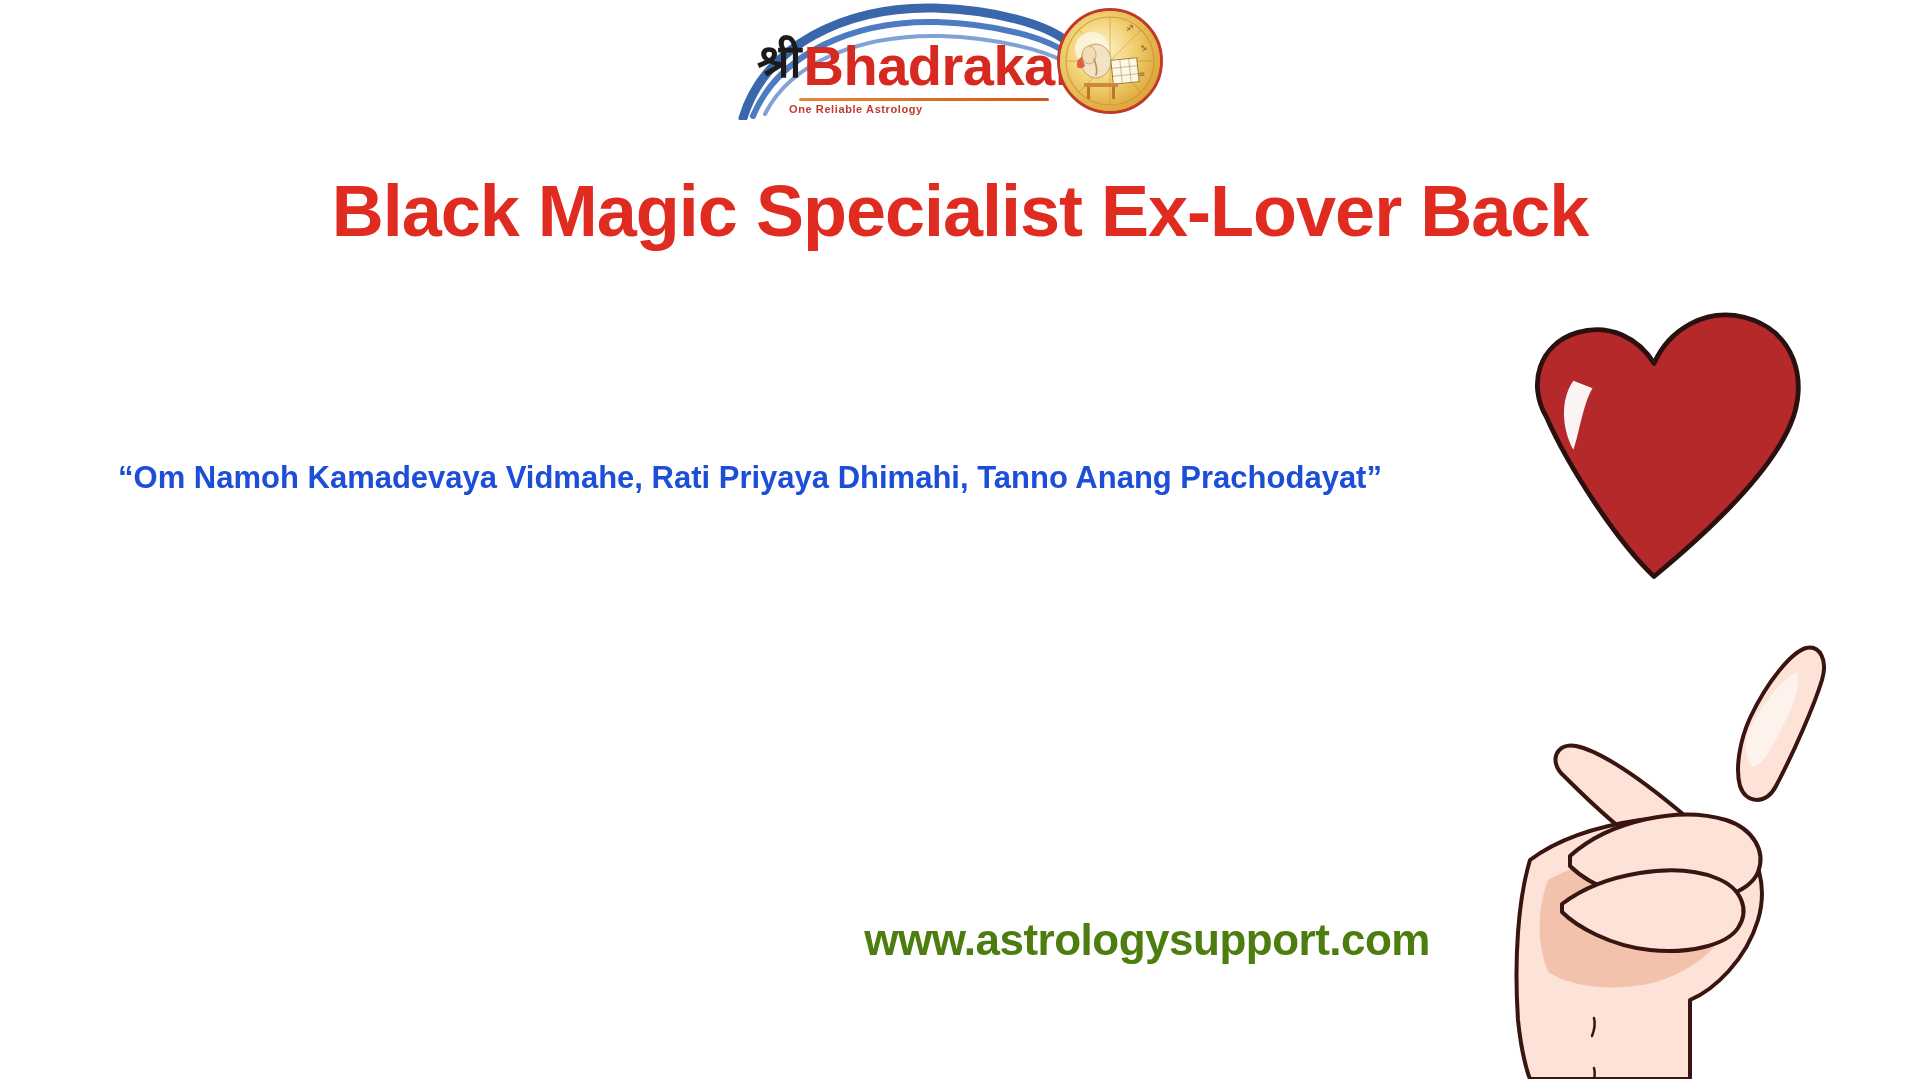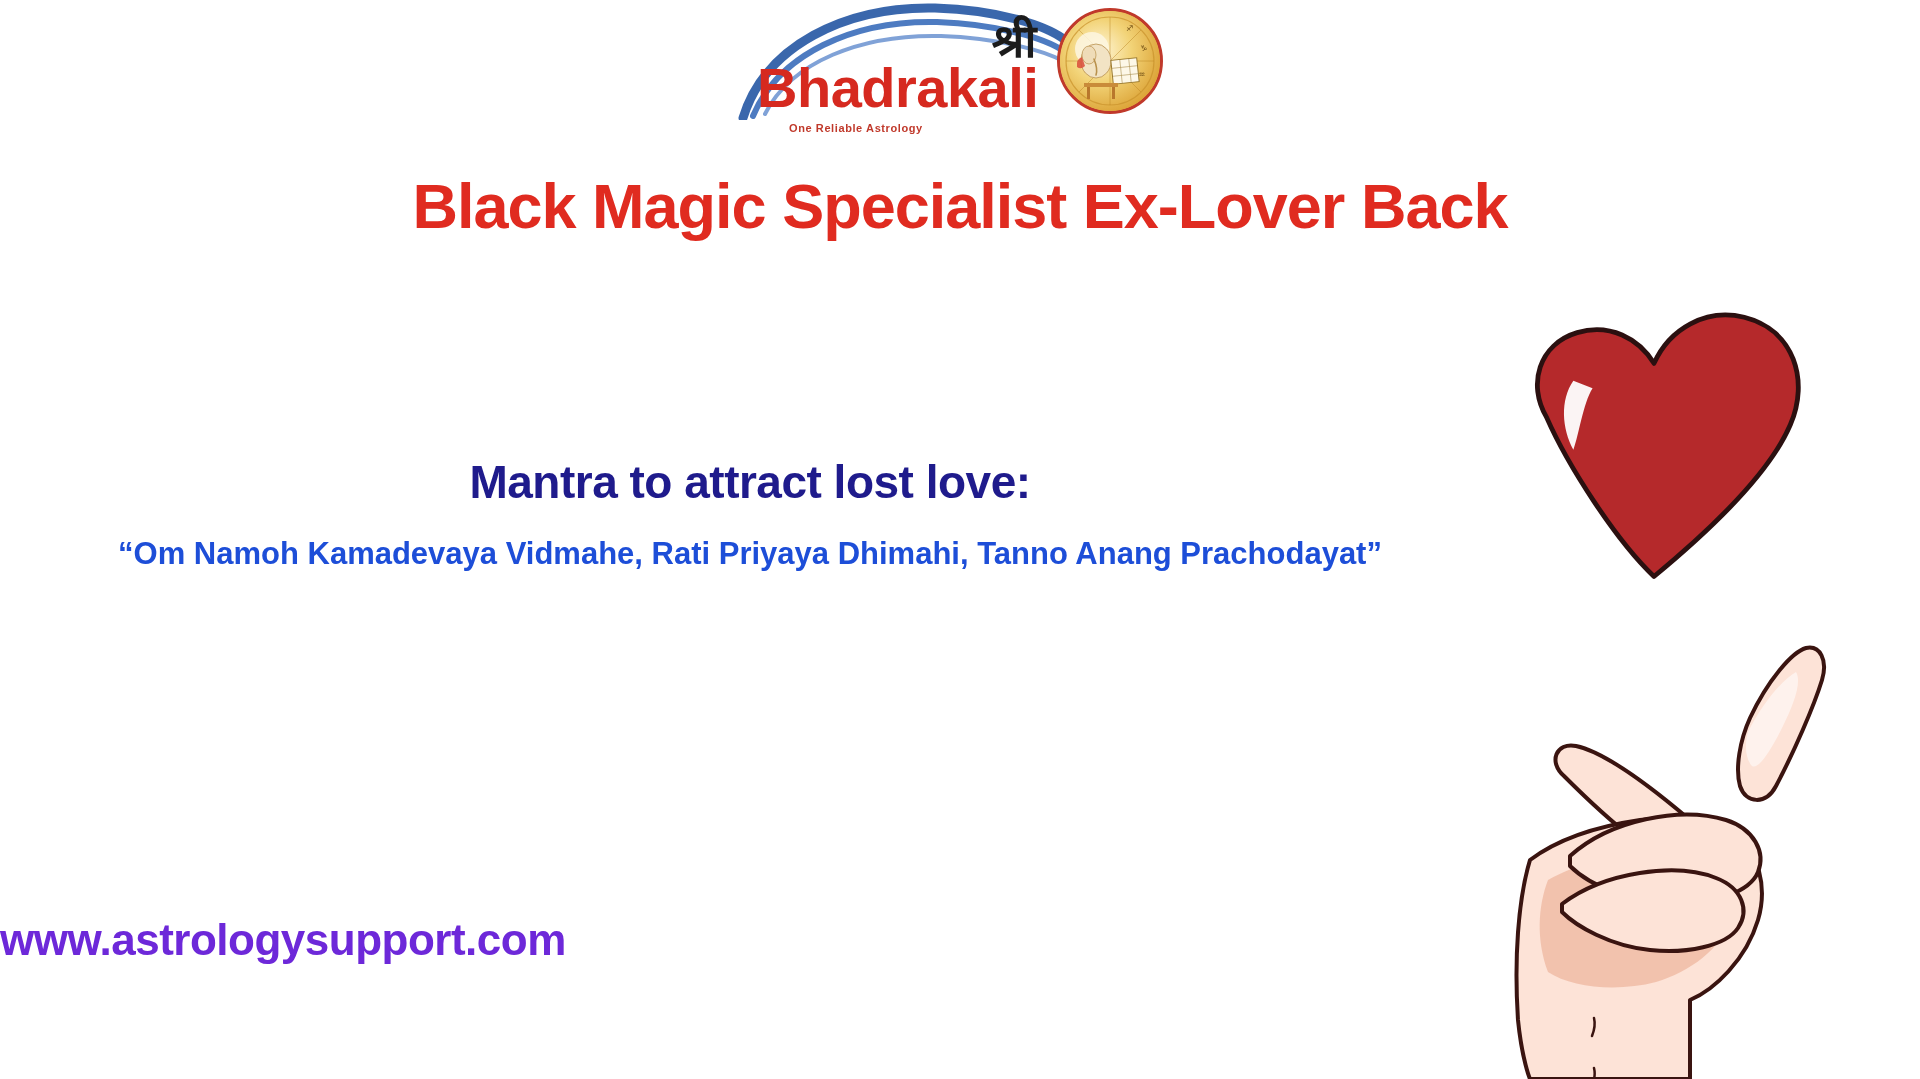--- a/index.html
+++ b/index.html
@@ -33,21 +33,21 @@
   .logo-wordmark{
     position:absolute;
     left:22px; top:26px;
     width:320px; height:100px;
     display:flex;
     flex-direction:column;
     align-items:flex-start;
     justify-content:center;
   }
   .logo-line1{
-    display:flex; align-items:flex-end;flex-direction:column;
+    display:flex; 
   }
   .shri-glyph{
     font-family:"DejaVu Sans", sans-serif;
     font-size:46px;
     color:#1b1b1b;
     line-height:1;
     margin-right:2px;
     margin-bottom:-4px;
     font-weight:700;
   }
@@ -80,21 +80,21 @@
     overflow:hidden;
     background:radial-gradient(circle at 38% 42%, #fdf0c8 0%, #f3d98f 35%, #e9c24e 60%, #d99b2a 100%);
   }
   .emblem-inner{ position:absolute; inset:0; }
 
   
   .page-title{
     position:absolute;
     top:172px; left:0; width:1920px;
     text-align:center;
-    font-size:63px;
+    font-size:72px;
     font-weight:700;
     color:#e02b20;
     letter-spacing:-1px;
     line-height:1.1;
   }
 
   
   .content{
     position:absolute;
     top:455px; left:0;
@@ -125,24 +125,24 @@
     color:#111111;
     line-height:1.5;
     padding:0 20px;
     max-width:1460px;
     margin:0 auto;
   }
   .website{
     position:absolute;
     top:915px; left:0;
     width:1430px;
-    text-align:left;
+    text-align:right;
     font-size:44px;
     font-weight:700;
-    color:#6d28d9;
+    color:#4d7c0f;
     letter-spacing:-0.5px;
   }
 
   
   .illustration{
     position:absolute;
     right:0px; top:300px;
     width:420px; height:779px;
     pointer-events:none;
   }
@@ -213,21 +213,20 @@
         <rect x="52" y="76" width="3" height="12" fill="#b9772c"></rect>
       </svg>
     </div>
 
   </div>
 </div>
 
 <h1 class="page-title">Black Magic Specialist Ex-Lover Back</h1>
 
 <div class="content">
-  <div class="mantra-heading">Mantra to attract lost love:</div>
   <p class="mantra-quote">“Om Namoh Kamadevaya Vidmahe, Rati Priyaya Dhimahi, Tanno Anang Prachodayat”</p>
 </div>
 
 <div class="website">www.astrologysupport.com</div>
 
 <div class="illustration">
   <svg viewBox="0 0 420 779" width="420" height="779">
 
     <g>
       <path d="M38,122 C18,88 30,46 70,34 C104,24 134,40 150,66

